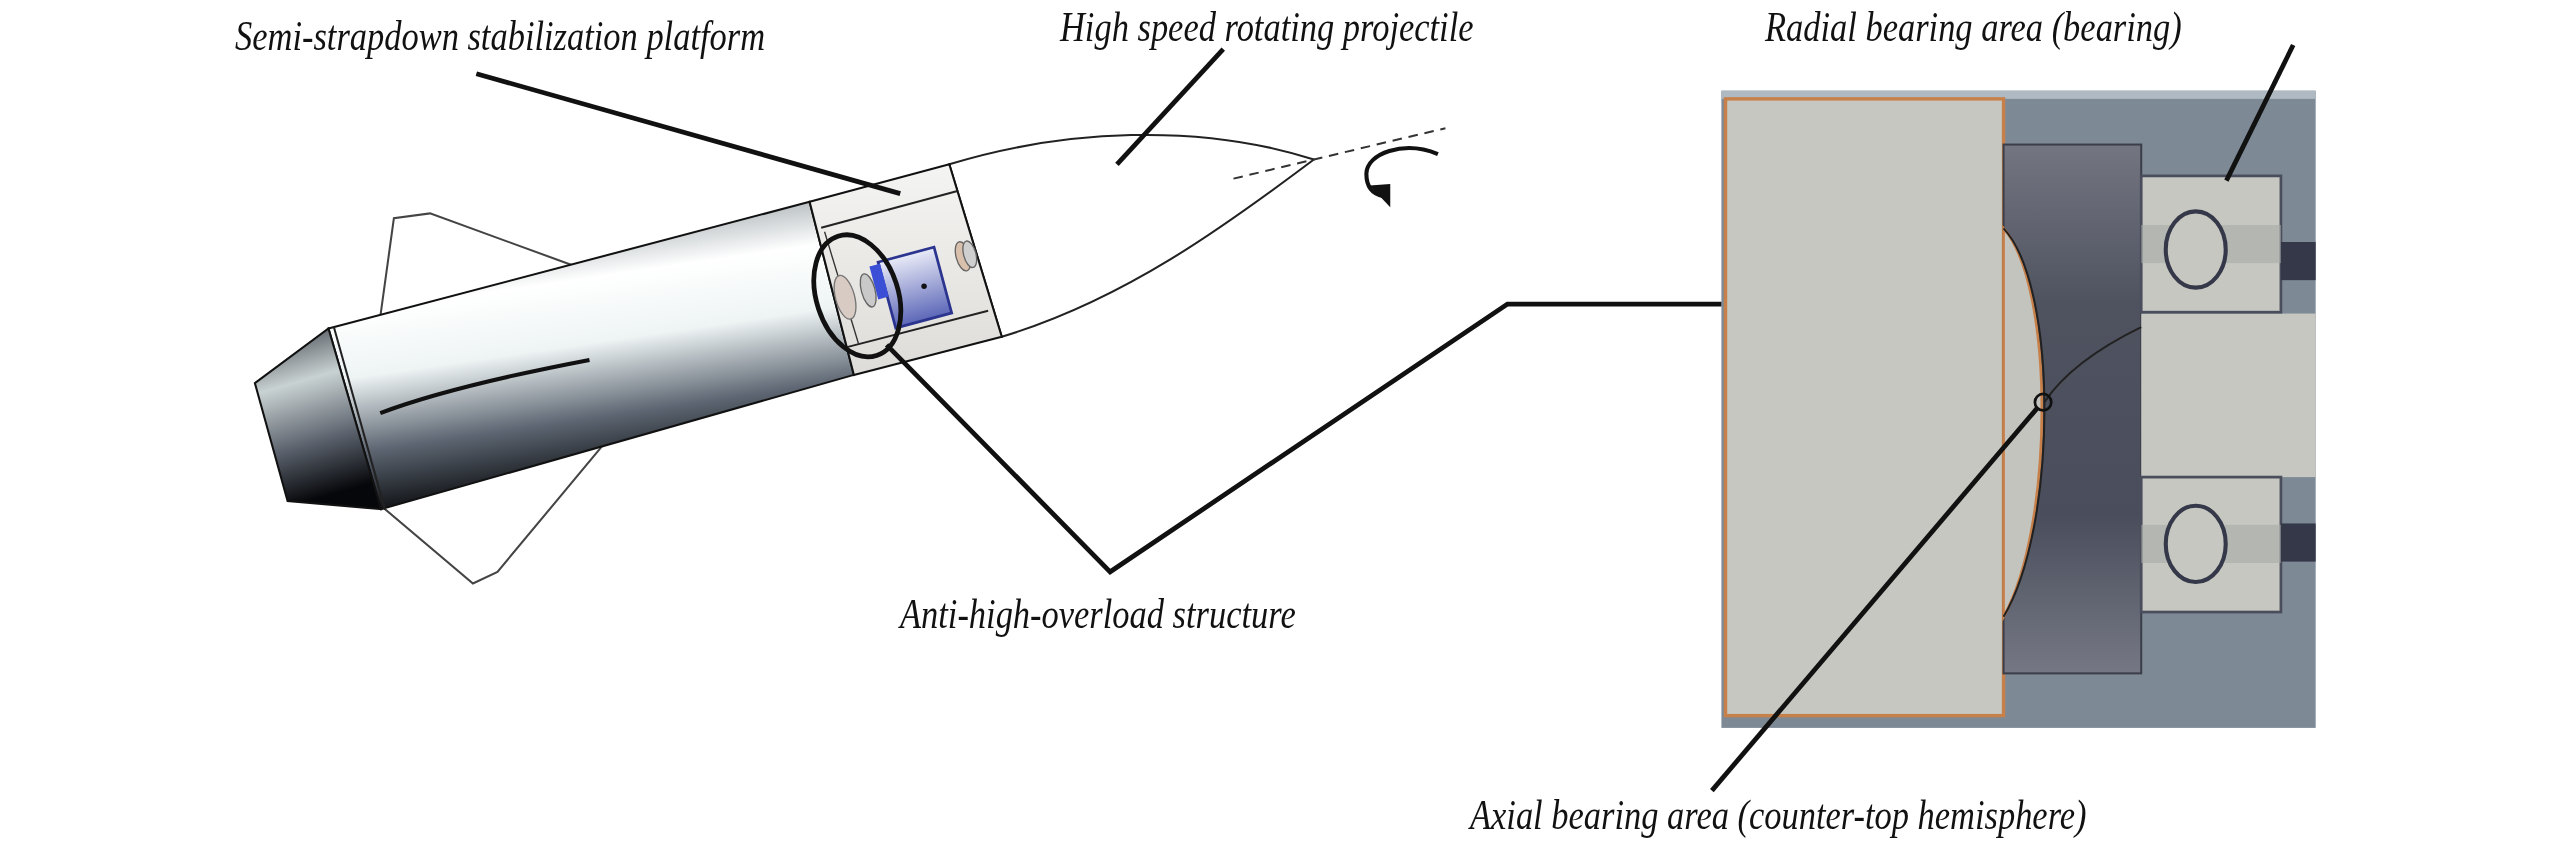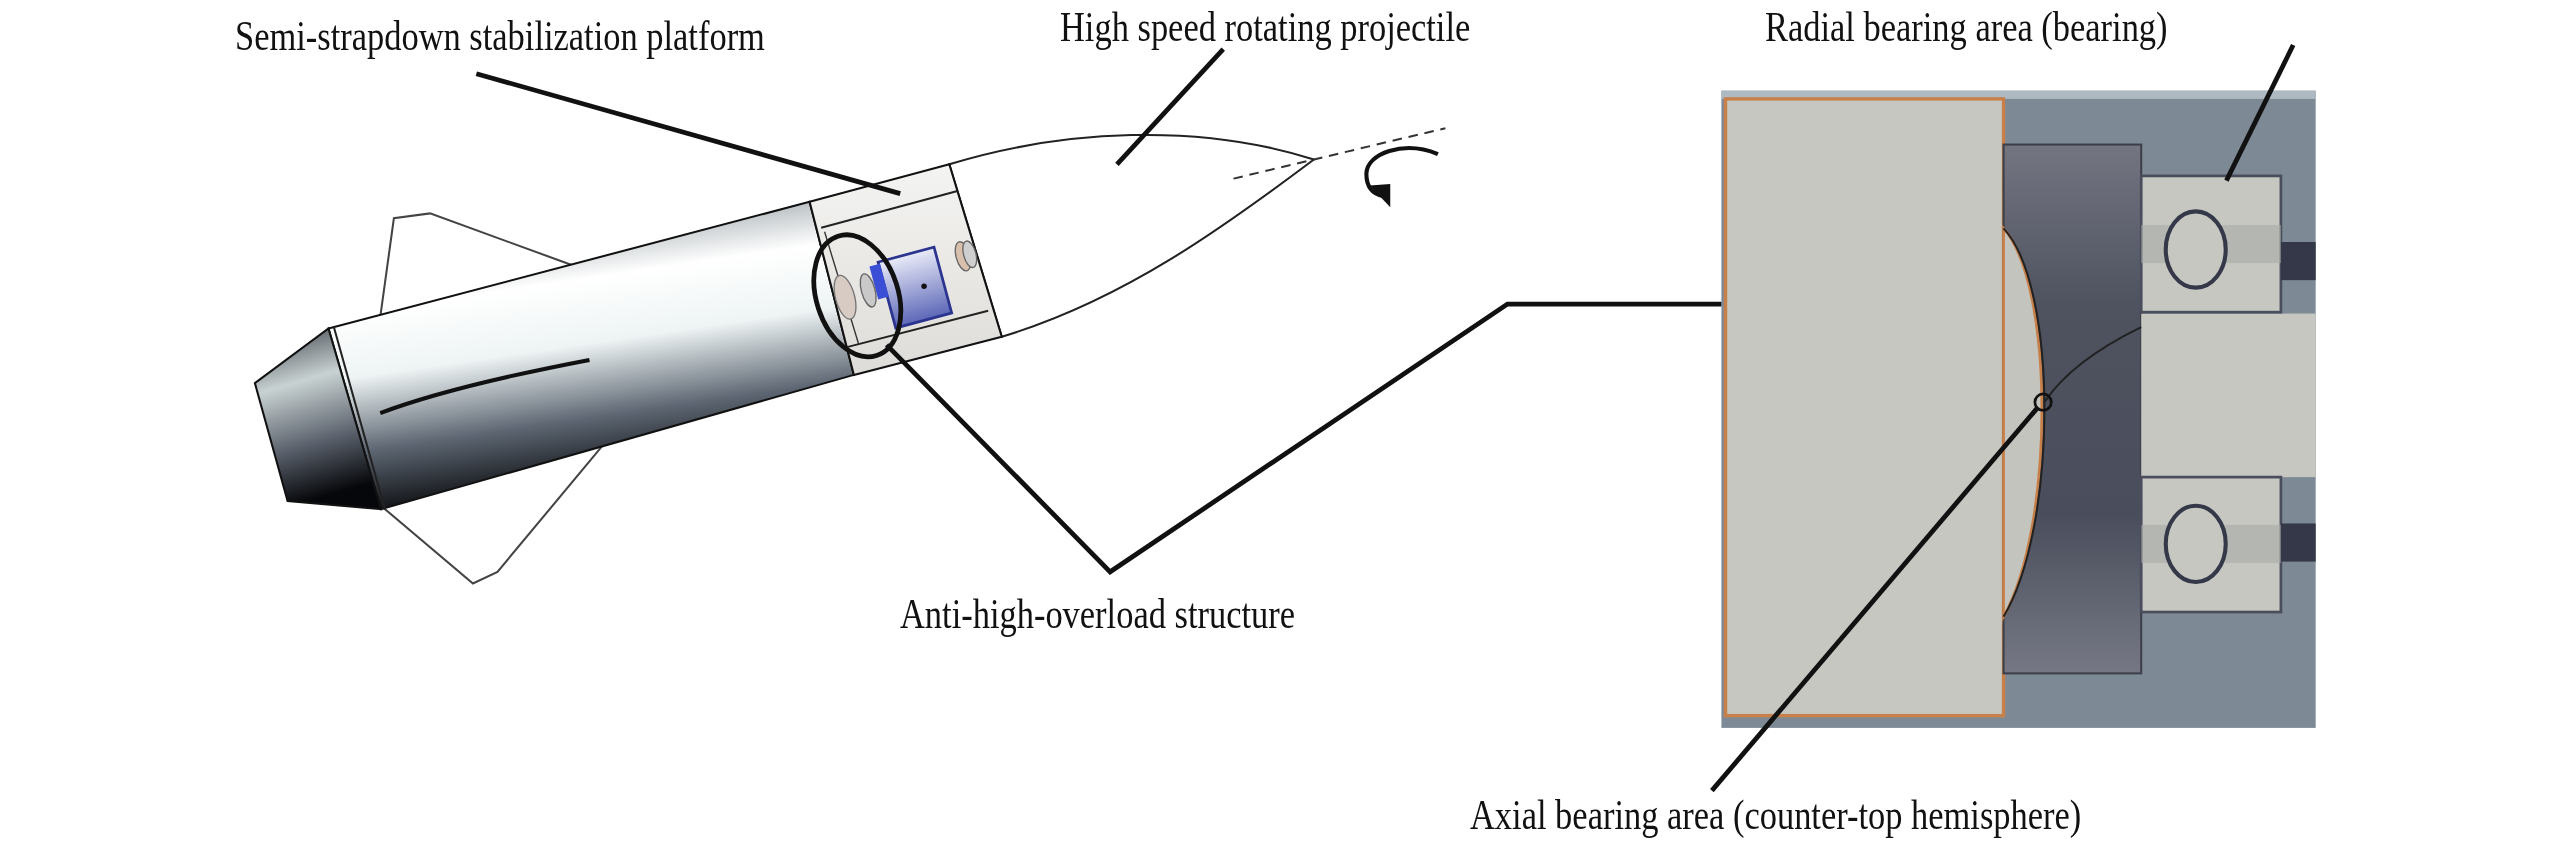--- a/index.html
+++ b/index.html
@@ -1,16 +1,16 @@
 <!DOCTYPE html>
 <html style="font-size:11px"><head>
 <meta charset="utf-8">
 <style>
   html, body { margin: 0; padding: 0; background: #ffffff; }
-  #stage { position: relative; width: 2576px; height: 852px; overflow: hidden; background: #ffffff; }
+  #stage { position: relative; width: 2576px; height: 852px; overflow: hidden; background: #ffffff; font-style: italic; }
   svg { position: absolute; left: 0; top: 0; }
   .label {
     position: absolute;
     font-family: "Liberation Serif", "DejaVu Serif", serif;
     font-size: 42px;
     color: #111;
     white-space: nowrap;
     line-height: 1;
     transform: scaleX(0.82);
     transform-origin: left top;

